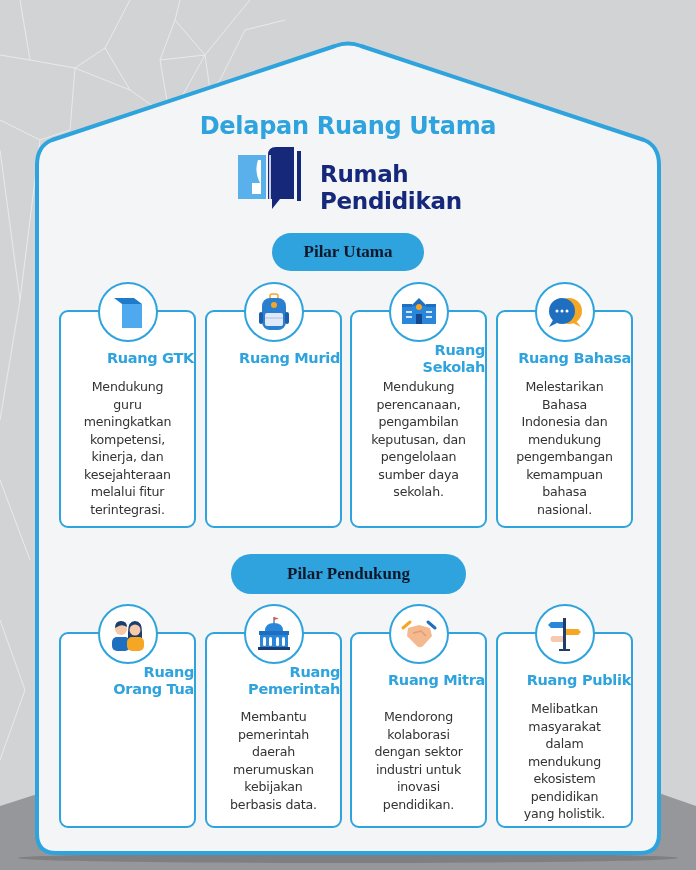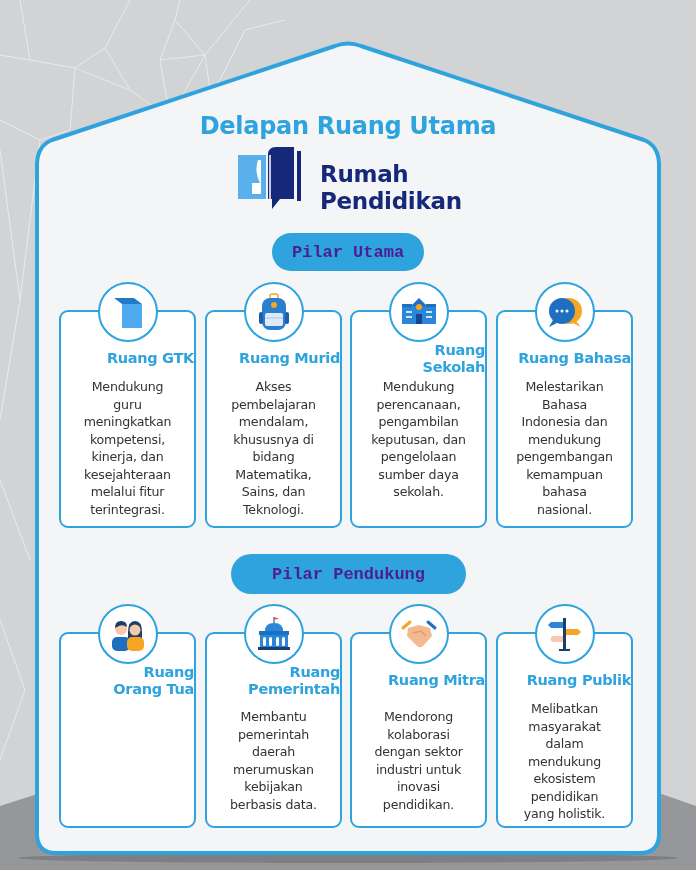--- a/index.html
+++ b/index.html
@@ -26,23 +26,23 @@
     display: flex; align-items: center;
   }
   .logo-mark { width: 76px; height: 66px; }
   .logo-text {
     margin-left: 8px; color: #15287a; font-weight: bold;
     font-family: "DejaVu Sans", sans-serif; font-size: 23px; line-height: 27px;
     letter-spacing: -0.3px;
     margin-top: 16px;
   }
   .pill {
-    position: absolute; background: #2ea3dd; color: #4c1d95;
+    position: absolute; background: #2ea3dd; color: #0f172a;
     border-radius: 22px; text-align: center; font-weight: bold;
-    font-family: Liberation Mono, monospace; font-size: 17px;
+    font-family: Liberation Serif, serif; font-size: 17px;
     display: flex; align-items: center; justify-content: center;
   }
   .pill-utama { left: 272px; top: 233px; width: 152px; height: 38px; }
   .pill-pendukung { left: 231px; top: 554px; width: 235px; height: 40px; }
 
   .card {
     position: absolute; width: 137px; background: #fff;
     border: 2px solid #2ea3dd; border-radius: 9px;
   }
   .card .icon-circle {
@@ -138,30 +138,20 @@
       <rect x="16" y="2" width="8" height="5" rx="2" fill="none" stroke="#f5a623" stroke-width="1.5"></rect>
       <rect x="8" y="6" width="24" height="32" rx="8" fill="#2a7fd0"></rect>
       <circle cx="20" cy="13" r="3" fill="#f5a623"></circle>
       <rect x="11" y="21" width="18" height="13" rx="2" fill="#dfe9f7"></rect>
       <line x1="11" y1="26" x2="29" y2="26" stroke="#a9c3e6" stroke-width="1"></line>
       <rect x="5" y="20" width="4" height="12" rx="2" fill="#1c5fa8"></rect>
       <rect x="31" y="20" width="4" height="12" rx="2" fill="#1c5fa8"></rect>
     </svg>
   </div>
   <div class="card-title" style="top:38px;padding-left:28px;">Ruang Murid</div>
-  <div class="card-desc" style="top:66px;">
-    <div>Akses</div>
-    <div>pembelajaran</div>
-    <div>mendalam,</div>
-    <div>khususnya di</div>
-    <div>bidang</div>
-    <div>Matematika,</div>
-    <div>Sains, dan</div>
-    <div>Teknologi.</div>
-  </div>
 </div>
 
 <div class="card" style="left:350px; top:310px; height:218px;">
   <div class="icon-circle">
     <svg viewBox="0 0 40 40">
       <polygon points="12,14 20,6 28,14" fill="#1f6fc0"></polygon>
       <rect x="3" y="14" width="34" height="18" fill="#2a86d8"></rect>
       <rect x="3" y="12" width="10" height="3" fill="#1f6fc0"></rect>
       <rect x="27" y="12" width="10" height="3" fill="#1f6fc0"></rect>
       <circle cx="20" cy="15" r="3" fill="#f5a623"></circle>

